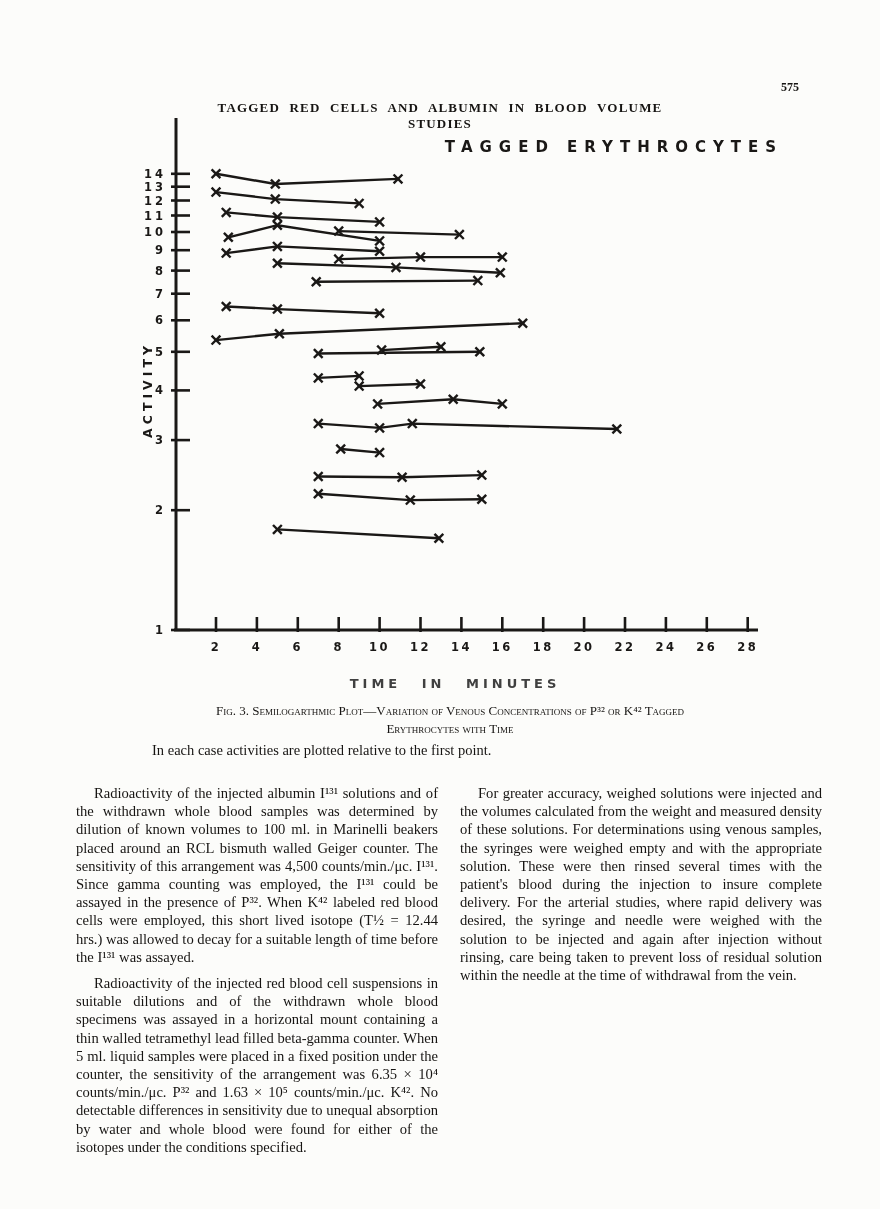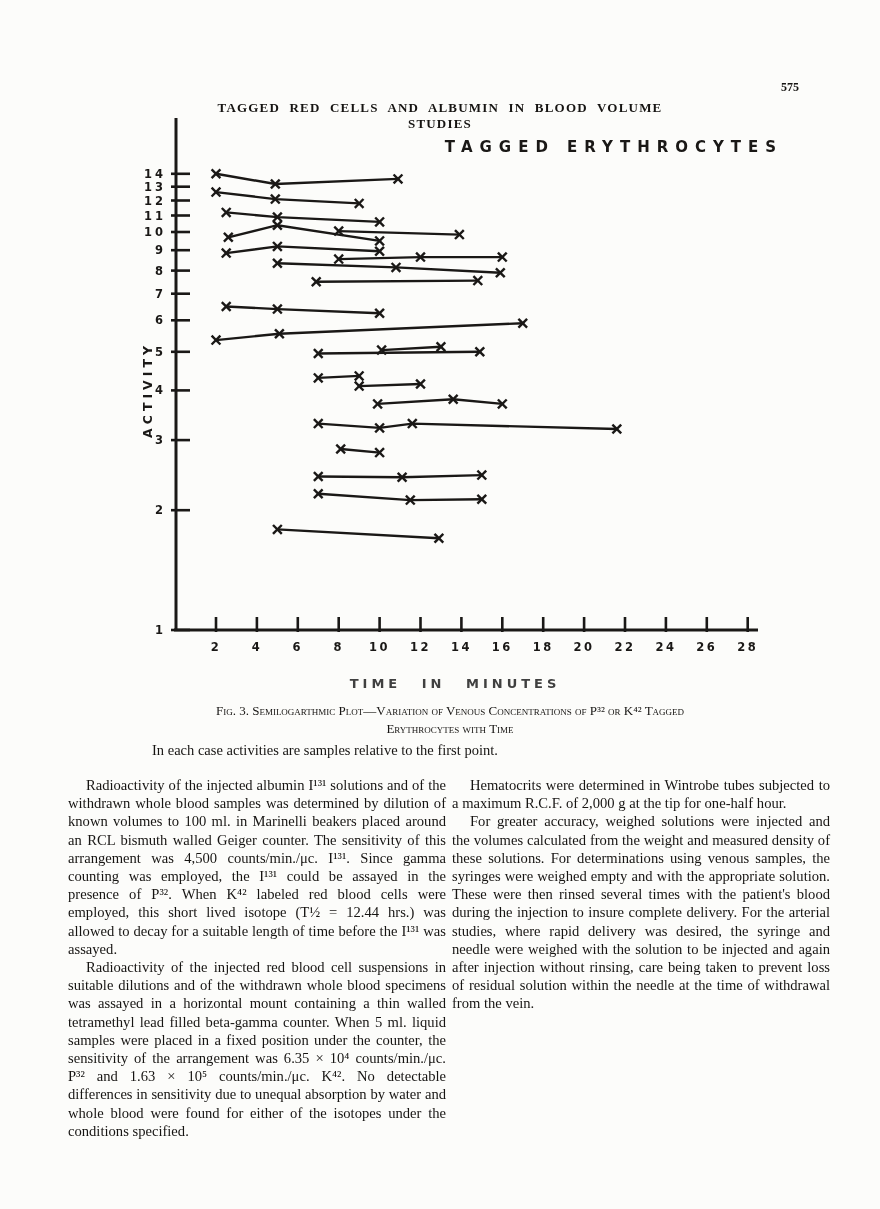--- a/index.html
+++ b/index.html
@@ -34,21 +34,21 @@
   }
   .caption .cap2{display:block;}
   .caption-note{
     position:absolute;top:742px;left:152px;width:600px;text-align:left;
     font-size:14.5px;
   }
   .col{
     position:absolute;top:776px;width:378px;
     font-size:14.6px;line-height:18.2px;text-align:justify;
   }
-  .col p{margin:0;text-indent:18px;}
+  .col p{margin:8px;text-indent:18px;}
   #leftcol{left:68px;}
   #rightcol{left:452px;}
 </style>
 </head>
 <body>
 
 <div class="running-head">
   <div class="head-title">TAGGED RED CELLS AND ALBUMIN IN BLOOD VOLUME STUDIES</div>
   <div class="page-num">575</div>
 </div>
@@ -248,23 +248,22 @@
     <line x1="434.5" y1="533.9" x2="443.3" y2="542.7" stroke="#1a1816" stroke-width="2.4"></line>
     <line x1="434.5" y1="542.7" x2="443.3" y2="533.9" stroke="#1a1816" stroke-width="2.4"></line>
   </svg>
 
 <div class="xaxis-label">TIME IN MINUTES</div>
 
 <div class="caption">
   <span class="cap1">Fig. 3.  Semilogarthmic Plot—Variation of Venous Concentrations of P³² or K⁴² Tagged</span>
   <span class="cap2">Erythrocytes with Time</span>
 </div>
-<div class="caption-note">In each case activities are samples relative to the first point.</div>
+<div class="caption-note">In each case activities are plotted relative to the first point.</div>
 
 <div id="leftcol" class="col">
   <p>Radioactivity of the injected albumin I¹³¹ solutions and of the withdrawn whole blood samples was determined by dilution of known volumes to 100 ml. in Marinelli beakers placed around an RCL bismuth walled Geiger counter. The sensitivity of this arrangement was 4,500 counts/min./μc. I¹³¹.  Since gamma counting was employed, the I¹³¹ could be assayed in the presence of P³².  When K⁴² labeled red blood cells were employed, this short lived isotope (T½ = 12.44 hrs.) was allowed to decay for a suitable length of time before the I¹³¹ was assayed.</p>
   <p>Radioactivity of the injected red blood cell suspensions in suitable dilutions and of the withdrawn whole blood specimens was assayed in a horizontal mount containing a thin walled tetramethyl lead filled beta-gamma counter.  When 5 ml. liquid samples were placed in a fixed position under the counter, the sensitivity of the arrangement was 6.35 × 10⁴ counts/min./μc. P³² and 1.63 × 10⁵ counts/min./μc. K⁴².  No detectable differences in sensitivity due to unequal absorption by water and whole blood were found for either of the isotopes under the conditions specified.</p>
 </div>
 
 <div id="rightcol" class="col">
-  <p>Hematocrits were determined in Wintrobe tubes subjected to a maximum R.C.F. of 2,000 g at the tip for one-half hour.</p>
   <p>For greater accuracy, weighed solutions were injected and the volumes calculated from the weight and measured density of these solutions.  For determinations using venous samples, the syringes were weighed empty and with the appropriate solution.  These were then rinsed several times with the patient's blood during the injection to insure complete delivery.  For the arterial studies, where rapid delivery was desired, the syringe and needle were weighed with the solution to be injected and again after injection without rinsing, care being taken to prevent loss of residual solution within the needle at the time of withdrawal from the vein.</p>
 </div>
 
 </body></html>

